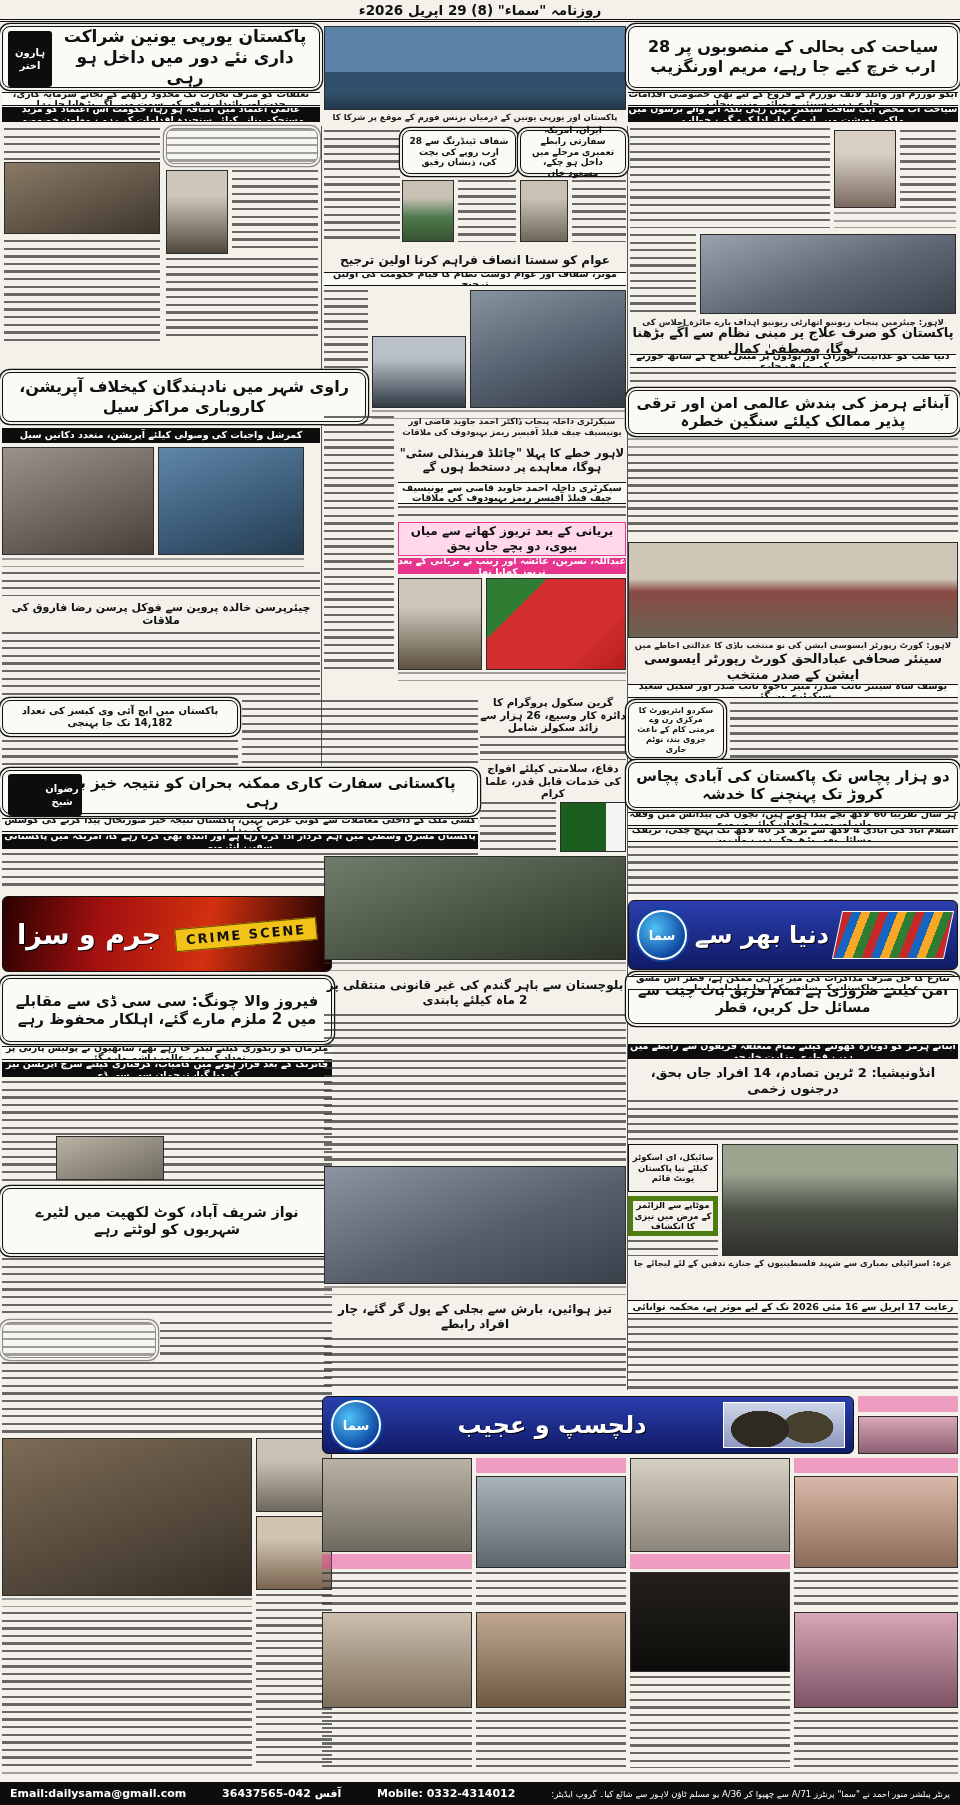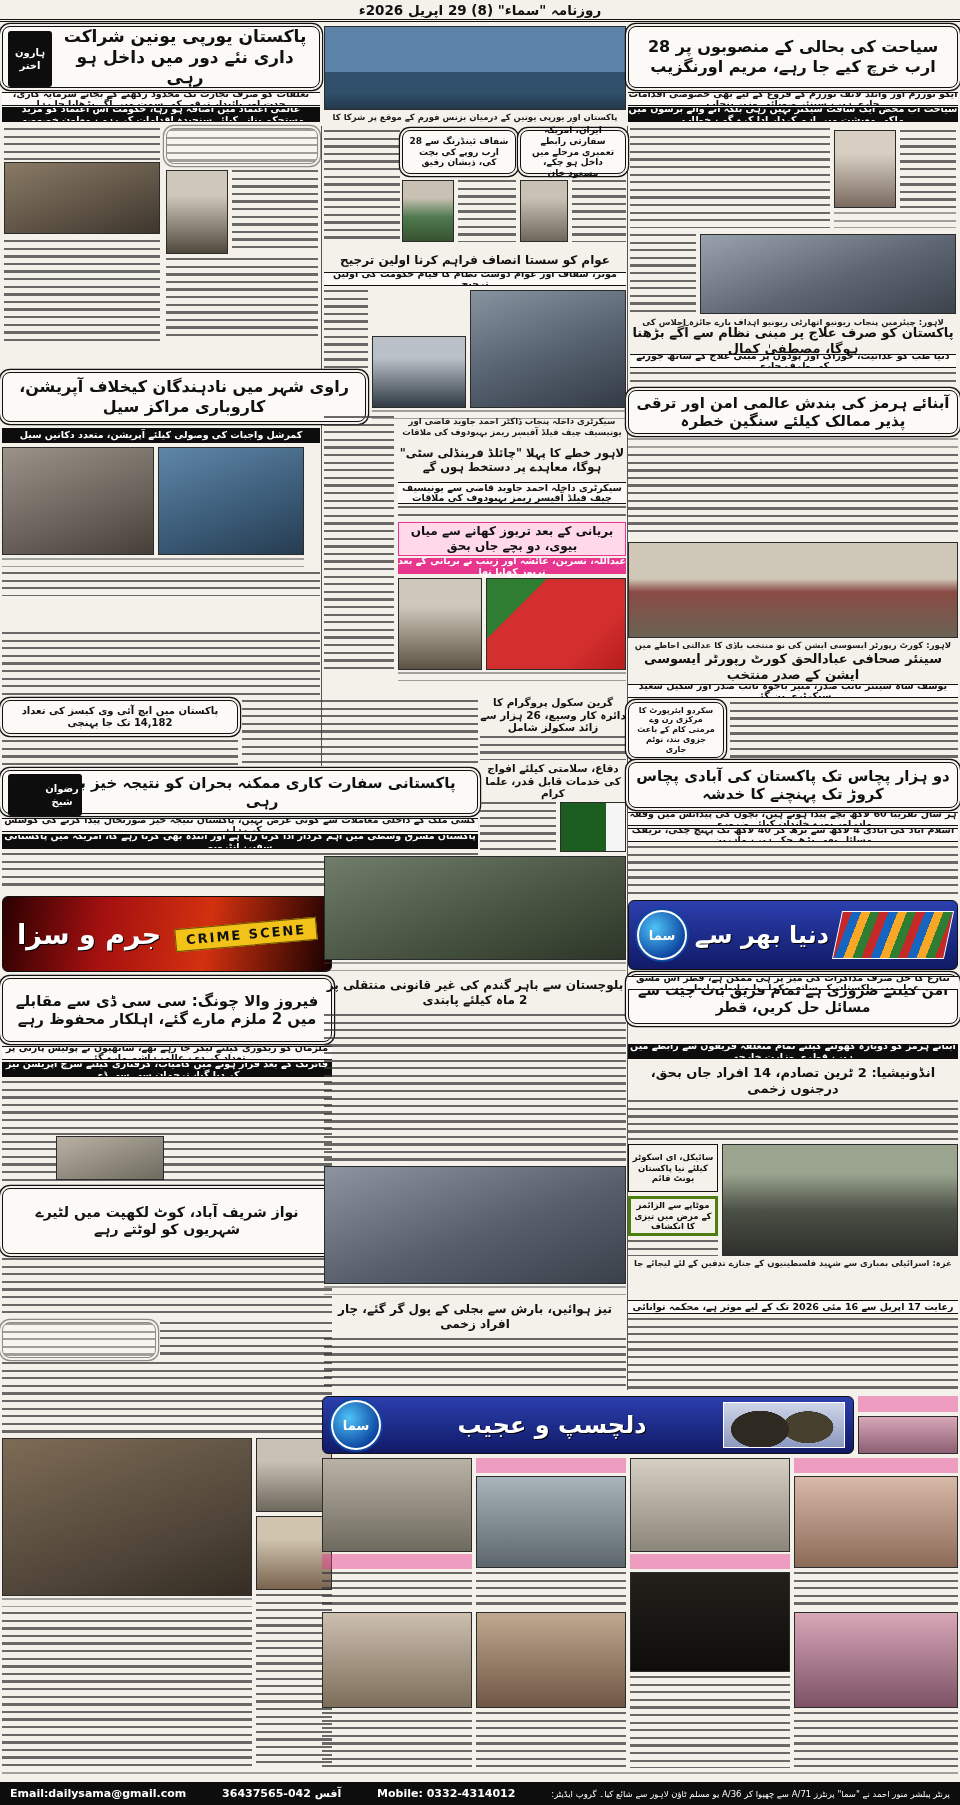--- a/index.html
+++ b/index.html
@@ -106,20 +106,21 @@
   <div class="blk cap pseudo light" style="left:372px;top:410px;width:254px;height:9px;"></div>
 
   <div class="blk hbox hl" style="left:2px;top:372px;width:364px;height:50px;font-size:16px;">راوی شہر میں نادہندگان کیخلاف آپریشن، کاروباری مراکز سیل</div>
 
   <div class="blk bar barb" style="left:2px;top:428px;width:318px;height:15px;">کمرشل واجبات کی وصولی کیلئے آپریشن، متعدد دکانیں سیل</div>
   <div class="blk photo" style="left:2px;top:447px;width:152px;height:108px;background:linear-gradient(160deg,#9b938a,#6a625a 60%,#463f39);"></div>
   <div class="blk photo" style="left:158px;top:447px;width:146px;height:108px;background:linear-gradient(160deg,#5f86a8,#3a5a76 60%,#263c50);"></div>
   <div class="blk cap pseudo light" style="left:2px;top:558px;width:302px;height:9px;"></div>
   <div class="blk pseudo" style="left:2px;top:572px;width:318px;height:24px;"></div>
 
+  <div class="blk hl" style="left:2px;top:600px;width:318px;height:28px;font-size:11px;">چیئرپرسن خالدہ پروین سے فوکل پرسن رضا فاروق کی ملاقات</div>
   <div class="blk pseudo" style="left:2px;top:632px;width:318px;height:64px;"></div>
   <div class="blk hbox hl" style="left:2px;top:700px;width:236px;height:34px;font-size:10px;">پاکستان میں ایچ آئی وی کیسز کی تعداد 14,182 تک جا پہنچی</div>
   <div class="blk pseudo" style="left:2px;top:740px;width:236px;height:26px;"></div>
   <div class="blk pseudo" style="left:242px;top:700px;width:236px;height:66px;"></div>
 
   <div class="blk hbox hl" style="left:2px;top:770px;width:476px;height:44px;font-size:15px;">
     <span class="kick" style="position:absolute;left:5px;top:3px;width:36px;height:38px;font-size:10px;padding-left:36px;">رضوان شیخ</span>
     <span style="padding-left:44px;">پاکستانی سفارت کاری ممکنہ بحران کو نتیجہ خیز بنا رہی</span>
   </div>
   <div class="blk bar" style="left:2px;top:818px;width:476px;height:14px;">کسی ملک کے داخلی معاملات سے کوئی غرض نہیں، پاکستان نتیجہ خیز صورتحال پیدا کرنے کی کوشش کر رہا ہے</div>
@@ -165,21 +166,21 @@
   <div class="blk photo" style="left:486px;top:578px;width:140px;height:92px;background:linear-gradient(135deg,#2e7d32 0 26%,#d32f2f 26% 72%,#b71c1c);"></div>
   <div class="blk pseudo" style="left:324px;top:416px;width:70px;height:254px;"></div>
   <div class="blk cap pseudo light" style="left:398px;top:672px;width:228px;height:9px;"></div>
 
   <div class="blk photo" style="left:324px;top:856px;width:302px;height:104px;background:linear-gradient(160deg,#6f7d6a,#46523f 60%,#2d3629);"></div>
   <div class="blk cap pseudo light" style="left:324px;top:962px;width:302px;height:9px;"></div>
   <div class="blk hl" style="left:324px;top:976px;width:302px;height:34px;font-size:12px;">بلوچستان سے باہر گندم کی غیر قانونی منتقلی پر 2 ماہ کیلئے پابندی</div>
   <div class="blk pseudo" style="left:324px;top:1014px;width:302px;height:148px;"></div>
   <div class="blk photo" style="left:324px;top:1166px;width:302px;height:118px;background:linear-gradient(160deg,#8b94a0,#575f6b 55%,#3a414b);"></div>
   <div class="blk cap pseudo light" style="left:324px;top:1286px;width:302px;height:9px;"></div>
-  <div class="blk hl" style="left:324px;top:1300px;width:302px;height:34px;font-size:12px;">تیز ہوائیں، بارش سے بجلی کے پول گر گئے، چار افراد زخمی</div>
+  <div class="blk hl" style="left:324px;top:1300px;width:302px;height:34px;font-size:12px;">تیز ہوائیں، بارش سے بجلی کے پول گر گئے، چار افراد رابطے</div>
   <div class="blk pseudo" style="left:324px;top:1338px;width:302px;height:52px;"></div>
 
   <div class="blk photo" style="left:628px;top:542px;width:330px;height:96px;background:linear-gradient(180deg,#cfc8b8 0 38%,#8a4a44 52%,#6b6354);"></div>
   <div class="blk cap" style="left:628px;top:640px;width:330px;height:11px;">لاہور: کورٹ رپورٹر ایسوسی ایشن کی نو منتخب باڈی کا عدالتی احاطے میں گروپ فوٹو</div>
   <div class="blk hl" style="left:628px;top:653px;width:330px;height:28px;font-size:13px;">سینئر صحافی عبادالحق کورٹ رپورٹر ایسوسی ایشن کے صدر منتخب</div>
   <div class="blk bar" style="left:628px;top:684px;width:330px;height:14px;">یوسف شاہ سینئر نائب صدر، منیر باجوہ نائب صدر اور شکیل سعید سیکرٹری بن گئے</div>
   <div class="blk hbox hl" style="left:628px;top:702px;width:96px;height:56px;font-size:8px;">سکردو ایئرپورٹ کا مرکزی رن وے مرمتی کام کے باعث جزوی بند، نوٹم جاری</div>
   <div class="blk pseudo" style="left:730px;top:702px;width:228px;height:56px;"></div>
 
   <div class="blk hbox hl" style="left:628px;top:762px;width:330px;height:46px;font-size:15px;">دو ہزار پچاس تک پاکستان کی آبادی پچاس کروڑ تک پہنچنے کا خدشہ</div>
@@ -193,21 +194,21 @@
     <span class="sama">سما</span>
   </div>
 
   <div class="blk hbox hl" style="left:628px;top:974px;width:330px;height:50px;font-size:14px;">امن کیلئے ضروری ہے تمام فریق بات چیت سے مسائل حل کریں، قطر</div>
   <div class="blk bar" style="left:628px;top:976px;width:330px;height:14px;">تنازع کا حل صرف مذاکرات کی میز پر ہی ممکن ہے، قطر اس مشق عمل میں پاکستان کے ساتھ مکمل با ضابطہ رابطے میں</div>
   <div class="blk bar barb" style="left:628px;top:1044px;width:330px;height:15px;">آبنائے ہرمز کو دوبارہ کھولنے کیلئے تمام متعلقہ فریقوں سے رابطے میں ہیں، قطری وزارت خارجہ</div>
   <div class="blk hl" style="left:628px;top:1066px;width:330px;height:30px;font-size:13px;">انڈونیشیا: 2 ٹرین تصادم، 14 افراد جاں بحق، درجنوں زخمی</div>
   <div class="blk pseudo" style="left:628px;top:1100px;width:330px;height:40px;"></div>
 
   <div class="blk hl" style="left:628px;top:1144px;width:90px;height:48px;font-size:8.5px;border:1px solid #111;">سائیکل، ای اسکوٹر کیلئے نیا پاکستان یونٹ قائم</div>
-  <div class="blk hl" style="left:628px;top:1196px;width:90px;height:40px;font-size:8.5px;border:3px solid #4d7c0f;">موٹاپے سے الزائمر کے مرض میں تیزی کا انکشاف</div>
+  <div class="blk hl" style="left:628px;top:1196px;width:90px;height:40px;font-size:8.5px;border:5px solid #4d7c0f;">موٹاپے سے الزائمر کے مرض میں تیزی کا انکشاف</div>
   <div class="blk pseudo" style="left:628px;top:1240px;width:90px;height:16px;"></div>
   <div class="blk photo" style="left:722px;top:1144px;width:236px;height:112px;background:linear-gradient(180deg,#9aa48f 0 26%,#4a4f45 60%,#2e312b);"></div>
   <div class="blk cap" style="left:628px;top:1258px;width:330px;height:12px;">غزہ: اسرائیلی بمباری سے شہید فلسطینیوں کے جنازے تدفین کے لئے لیجائے جا رہے ہیں</div>
 
   <div class="blk bar" style="left:628px;top:1300px;width:330px;height:14px;">رعایت 17 اپریل سے 16 مئی 2026 تک کے لیے موثر ہے، محکمہ توانائی</div>
   <div class="blk pseudo" style="left:628px;top:1318px;width:330px;height:72px;"></div>
 
   <div class="blk banner-blue" style="left:322px;top:1396px;width:532px;height:58px;">
     <span class="dino"></span>
     <span class="banner-title">دلچسپ و عجیب</span>

